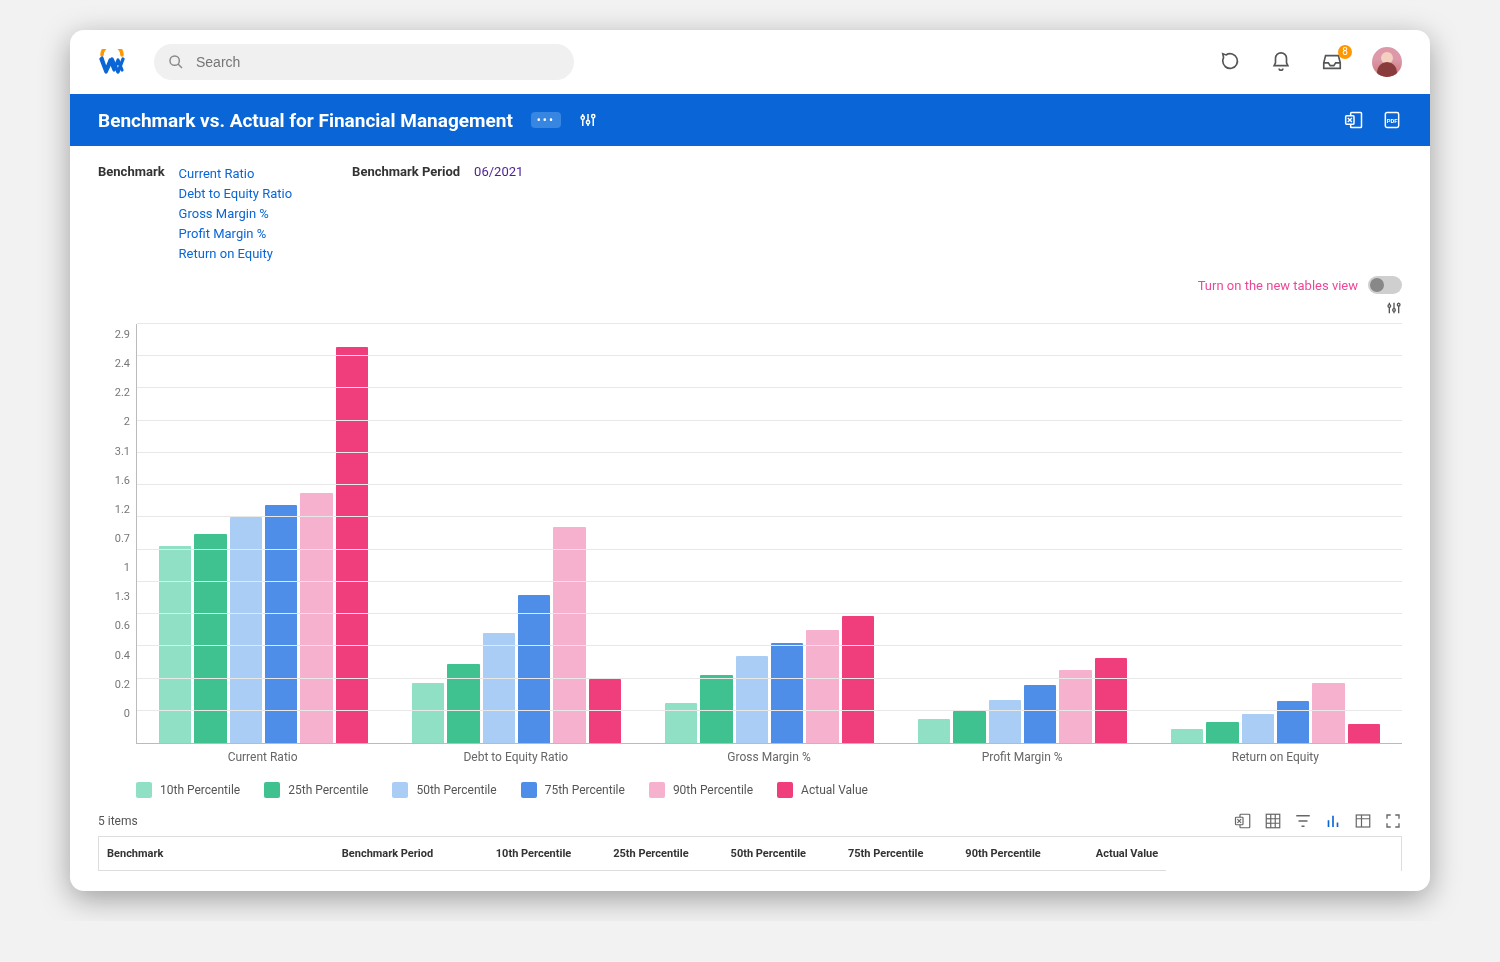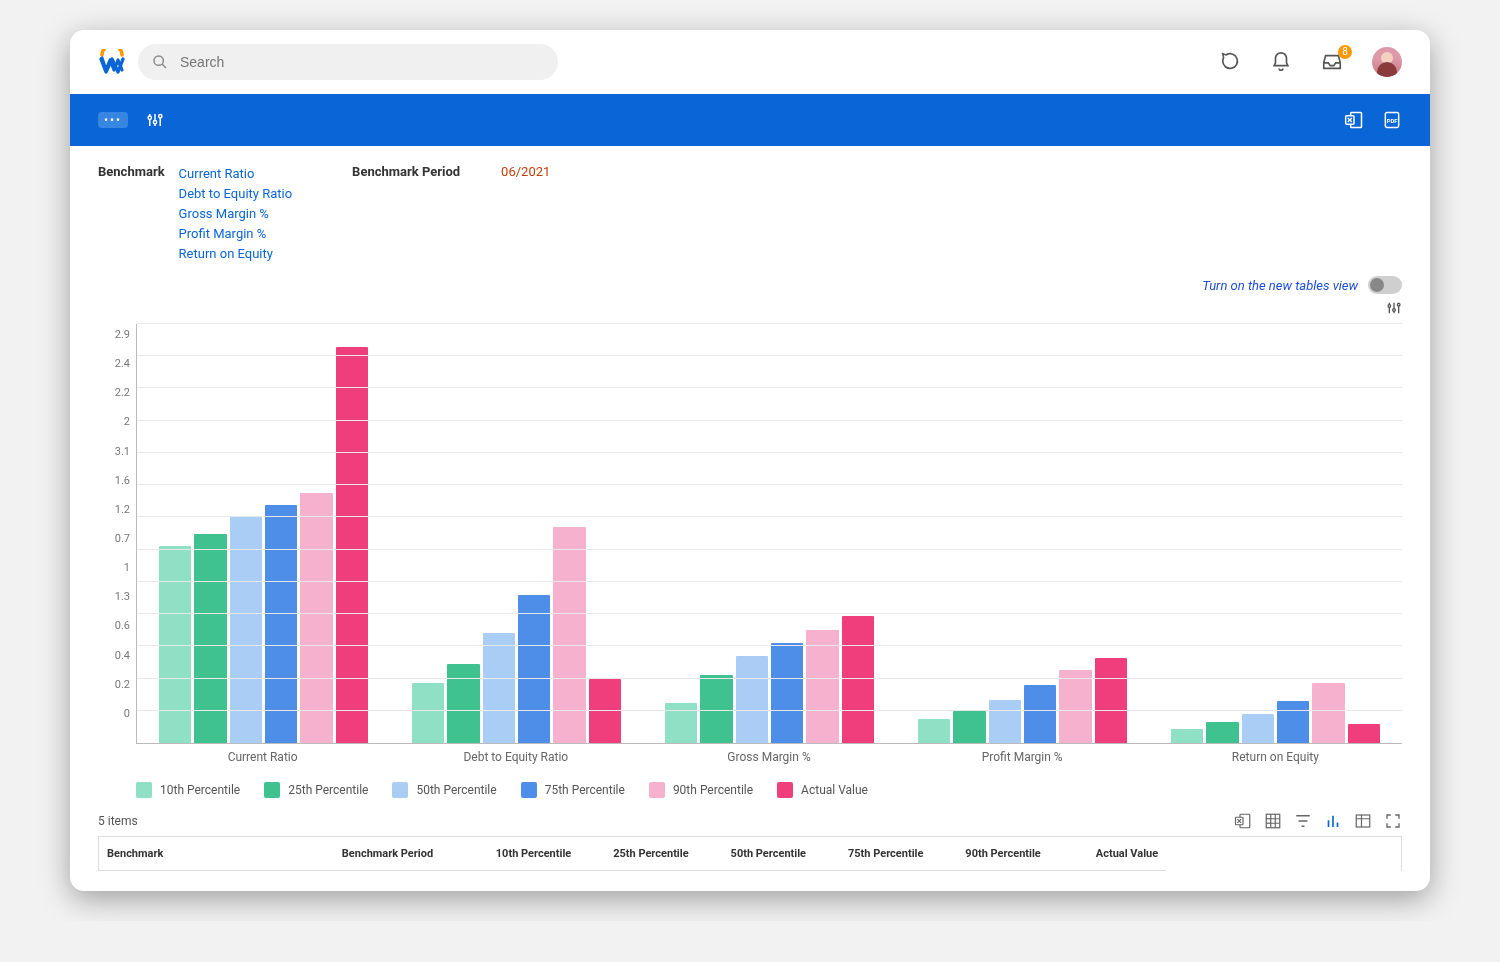--- a/index.html
+++ b/index.html
@@ -28,21 +28,21 @@
     border-radius:14px;
     box-shadow:0 8px 30px rgba(0,0,0,0.35);
     overflow:hidden;
   }
   
   .appbar{
     height:64px;
     display:flex;
     align-items:center;
     padding:0 28px;
-    gap:12px;
+    gap:28px;
   }
   .logo{display:flex;align-items:flex-end;height:30px;}
   .logo svg{display:block;}
   .search{
     flex:0 0 420px;
     height:36px;
     background:#f0f0f0;
     border-radius:18px;
     display:flex;
     align-items:center;
@@ -181,20 +181,21 @@
           <path d="M3 13l2-8h14l2 8v6H3z"></path>
             <path d="M3 13h5l2 3h4l2-3h5"></path>
         </svg>
         <span class="badge">8</span>
       </span>
       <span class="avatar"></span>
     </div>
   </div>
 
   <div class="band">
+    <h1>Benchmark vs. Actual for Financial Management</h1>
     <span class="dots">•••</span>
     <span class="band-icon">
       <svg width="18" height="18" viewBox="0 0 24 24" fill="none" stroke="#fff" stroke-width="2">
         <line x1="5" y1="4" x2="5" y2="20"></line>
           <circle cx="5" cy="9" r="2.2" fill="#0a66d6"></circle>
         <line x1="12" y1="4" x2="12" y2="20"></line>
           <circle cx="12" cy="15" r="2.2" fill="#0a66d6"></circle>
         <line x1="19" y1="4" x2="19" y2="20"></line>
           <circle cx="19" cy="7" r="2.2" fill="#0a66d6"></circle>
       </svg>
@@ -221,26 +222,26 @@
       <div class="links" id="benchmark-links">
           <a href="#">Current Ratio</a>
           <a href="#">Debt to Equity Ratio</a>
           <a href="#">Gross Margin %</a>
           <a href="#">Profit Margin %</a>
           <a href="#">Return on Equity</a>
         </div>
     </div>
     <div class="param">
       <div class="param-label">Benchmark Period</div>
-      <div style="color:#c2410c;margin-left:27px;">06/2021</div>
+      <div style="color:#4c1d95;">06/2021</div>
     </div>
   </div>
 
   <div class="toggle-row">
-    <span style="color:#1d4ed8;font-style:italic;">Turn on the new tables view</span>
+    <span style="color:#ec4899;">Turn on the new tables view</span>
     <span class="toggle"></span>
   </div>
   <div class="settings-row">
     <span>
       <svg width="16" height="16" viewBox="0 0 24 24" fill="none" stroke="#555" stroke-width="2">
         <line x1="5" y1="4" x2="5" y2="20"></line>
           <circle cx="5" cy="9" r="2" fill="#fff"></circle>
         <line x1="12" y1="4" x2="12" y2="20"></line>
           <circle cx="12" cy="15" r="2" fill="#fff"></circle>
         <line x1="19" y1="4" x2="19" y2="20"></line>

